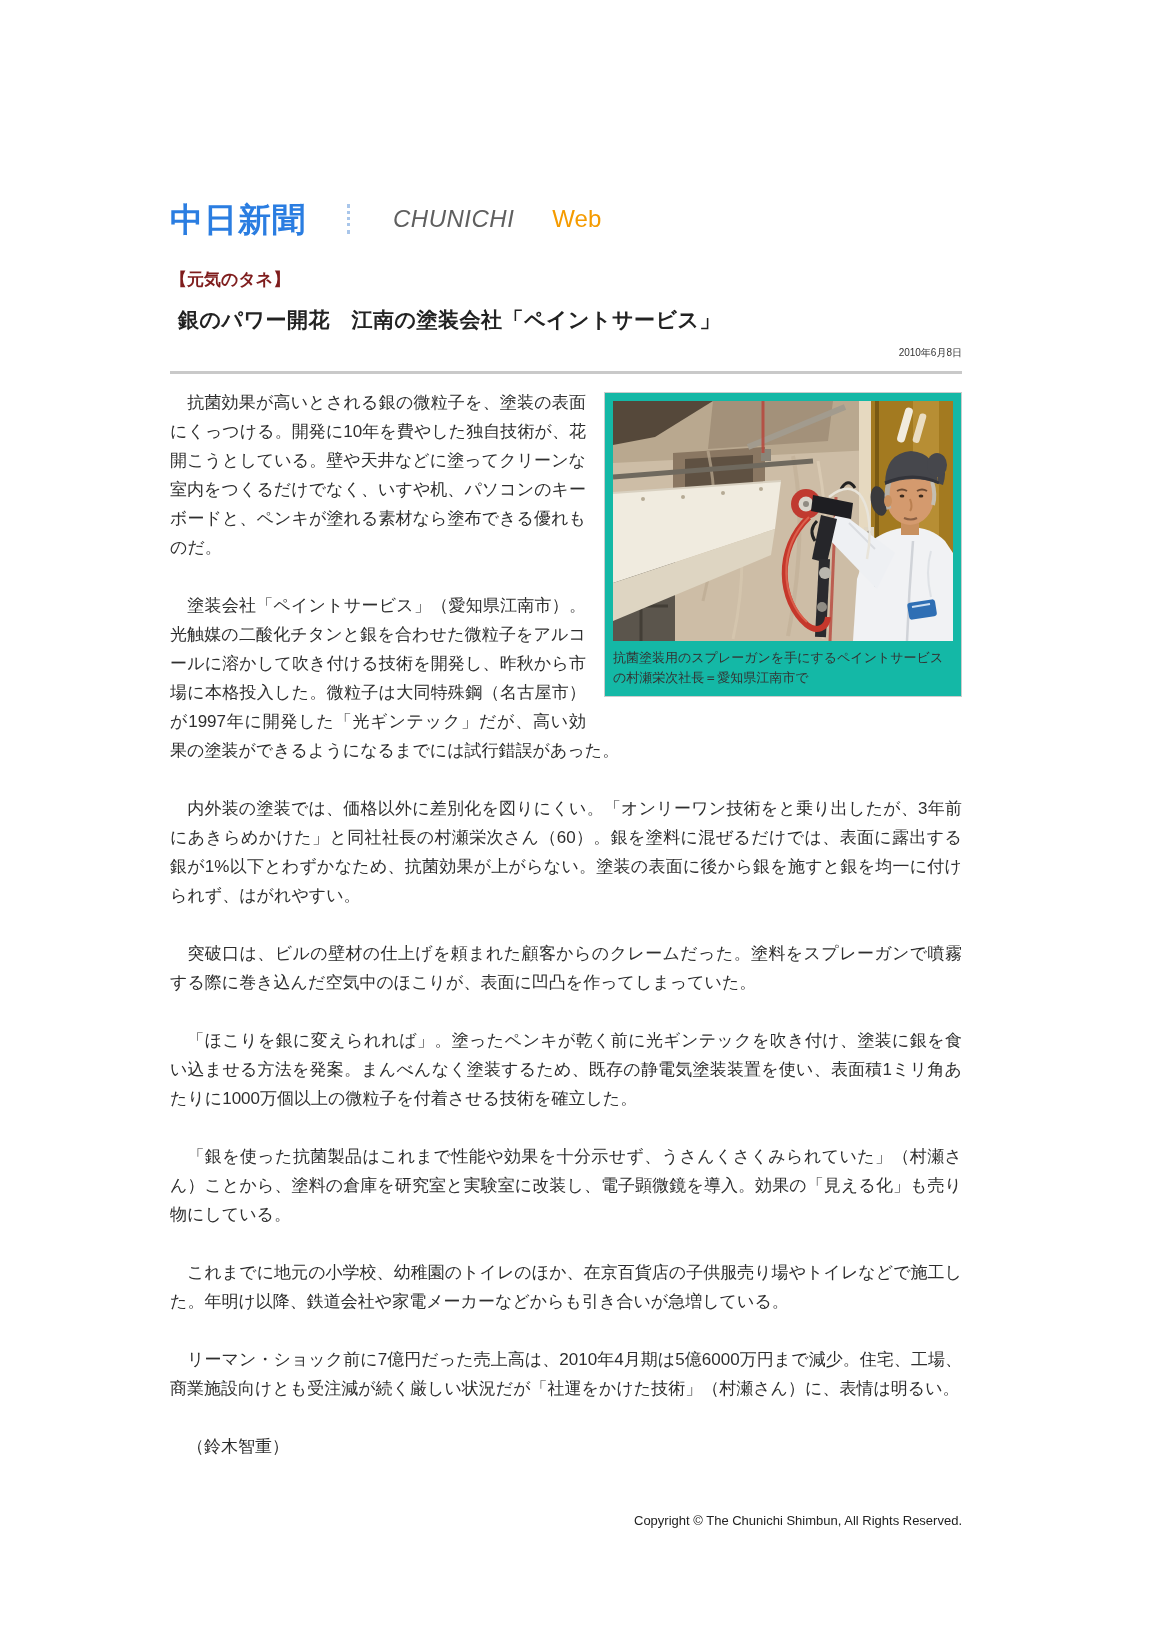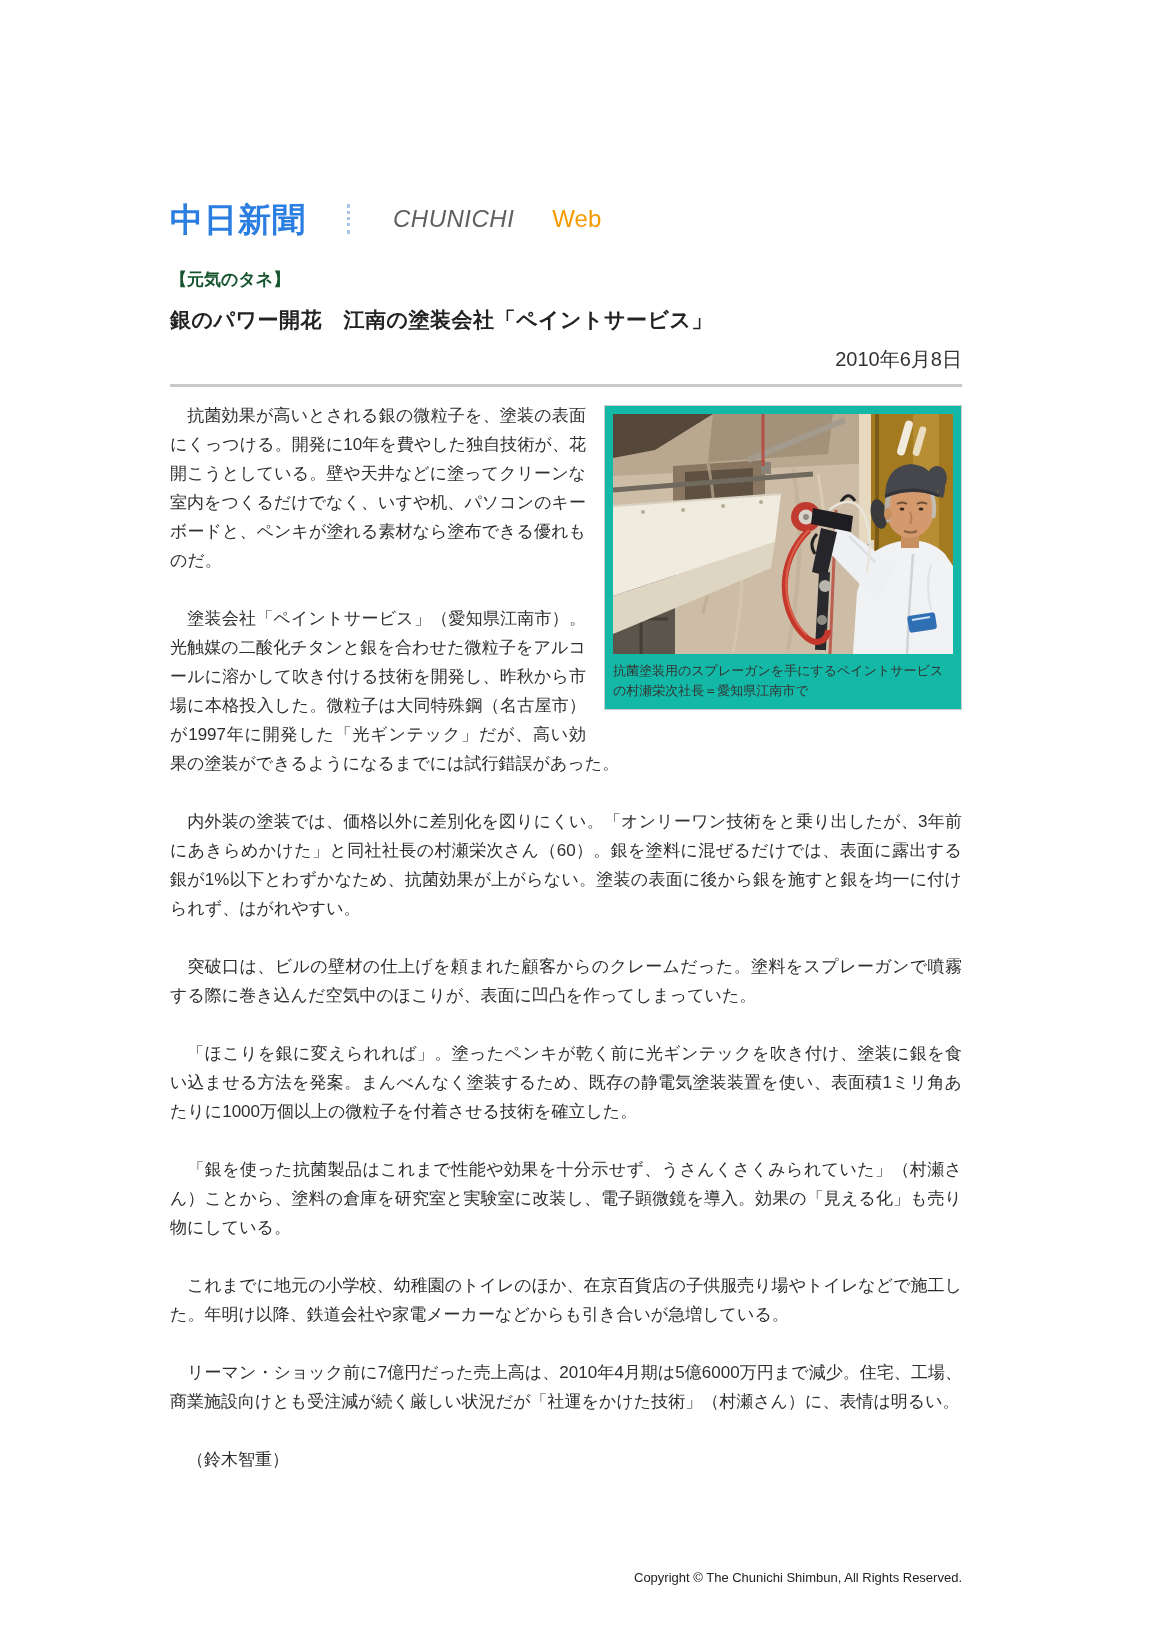--- a/index.html
+++ b/index.html
@@ -51,33 +51,34 @@
     color: #f59b00;
     margin-left: 7px;
     line-height: 1;
   }
 
   
   .section-label {
     margin-top: 30px;
     font-size: 17px;
     font-weight: bold;
-    color: #14532d;
+    color: #7f1d1d;
   }
   .article-title {
     margin-top: 15px;
     font-size: 21px;
     font-weight: bold;
     color: #222;
     letter-spacing: 0.5px;
+    margin-left: 8px;
   }
   .article-date {
     margin-top: 12px;
     text-align: right;
-    font-size: 20px;
+    font-size: 10px;
     color: #333;
   }
   .head-divider {
     margin-top: 11px;
     border: none;
     border-top: 3px solid #c9c9c9;
     height: 0;
   }
 
   
@@ -113,21 +114,21 @@
     margin-top: 7px;
     font-size: 13px;
     line-height: 20px;
     color: #333;
     text-align: left;
   }
 
   
   .copyright {
     clear: both;
-    margin-top: 96px;
+    margin-top: 52px;
     text-align: right;
     font-size: 13px;
     color: #222;
   }
   .page-bottom-spacer { height: 280px; }
 </style>
 </head>
 <body>
 
 <div class="page">

